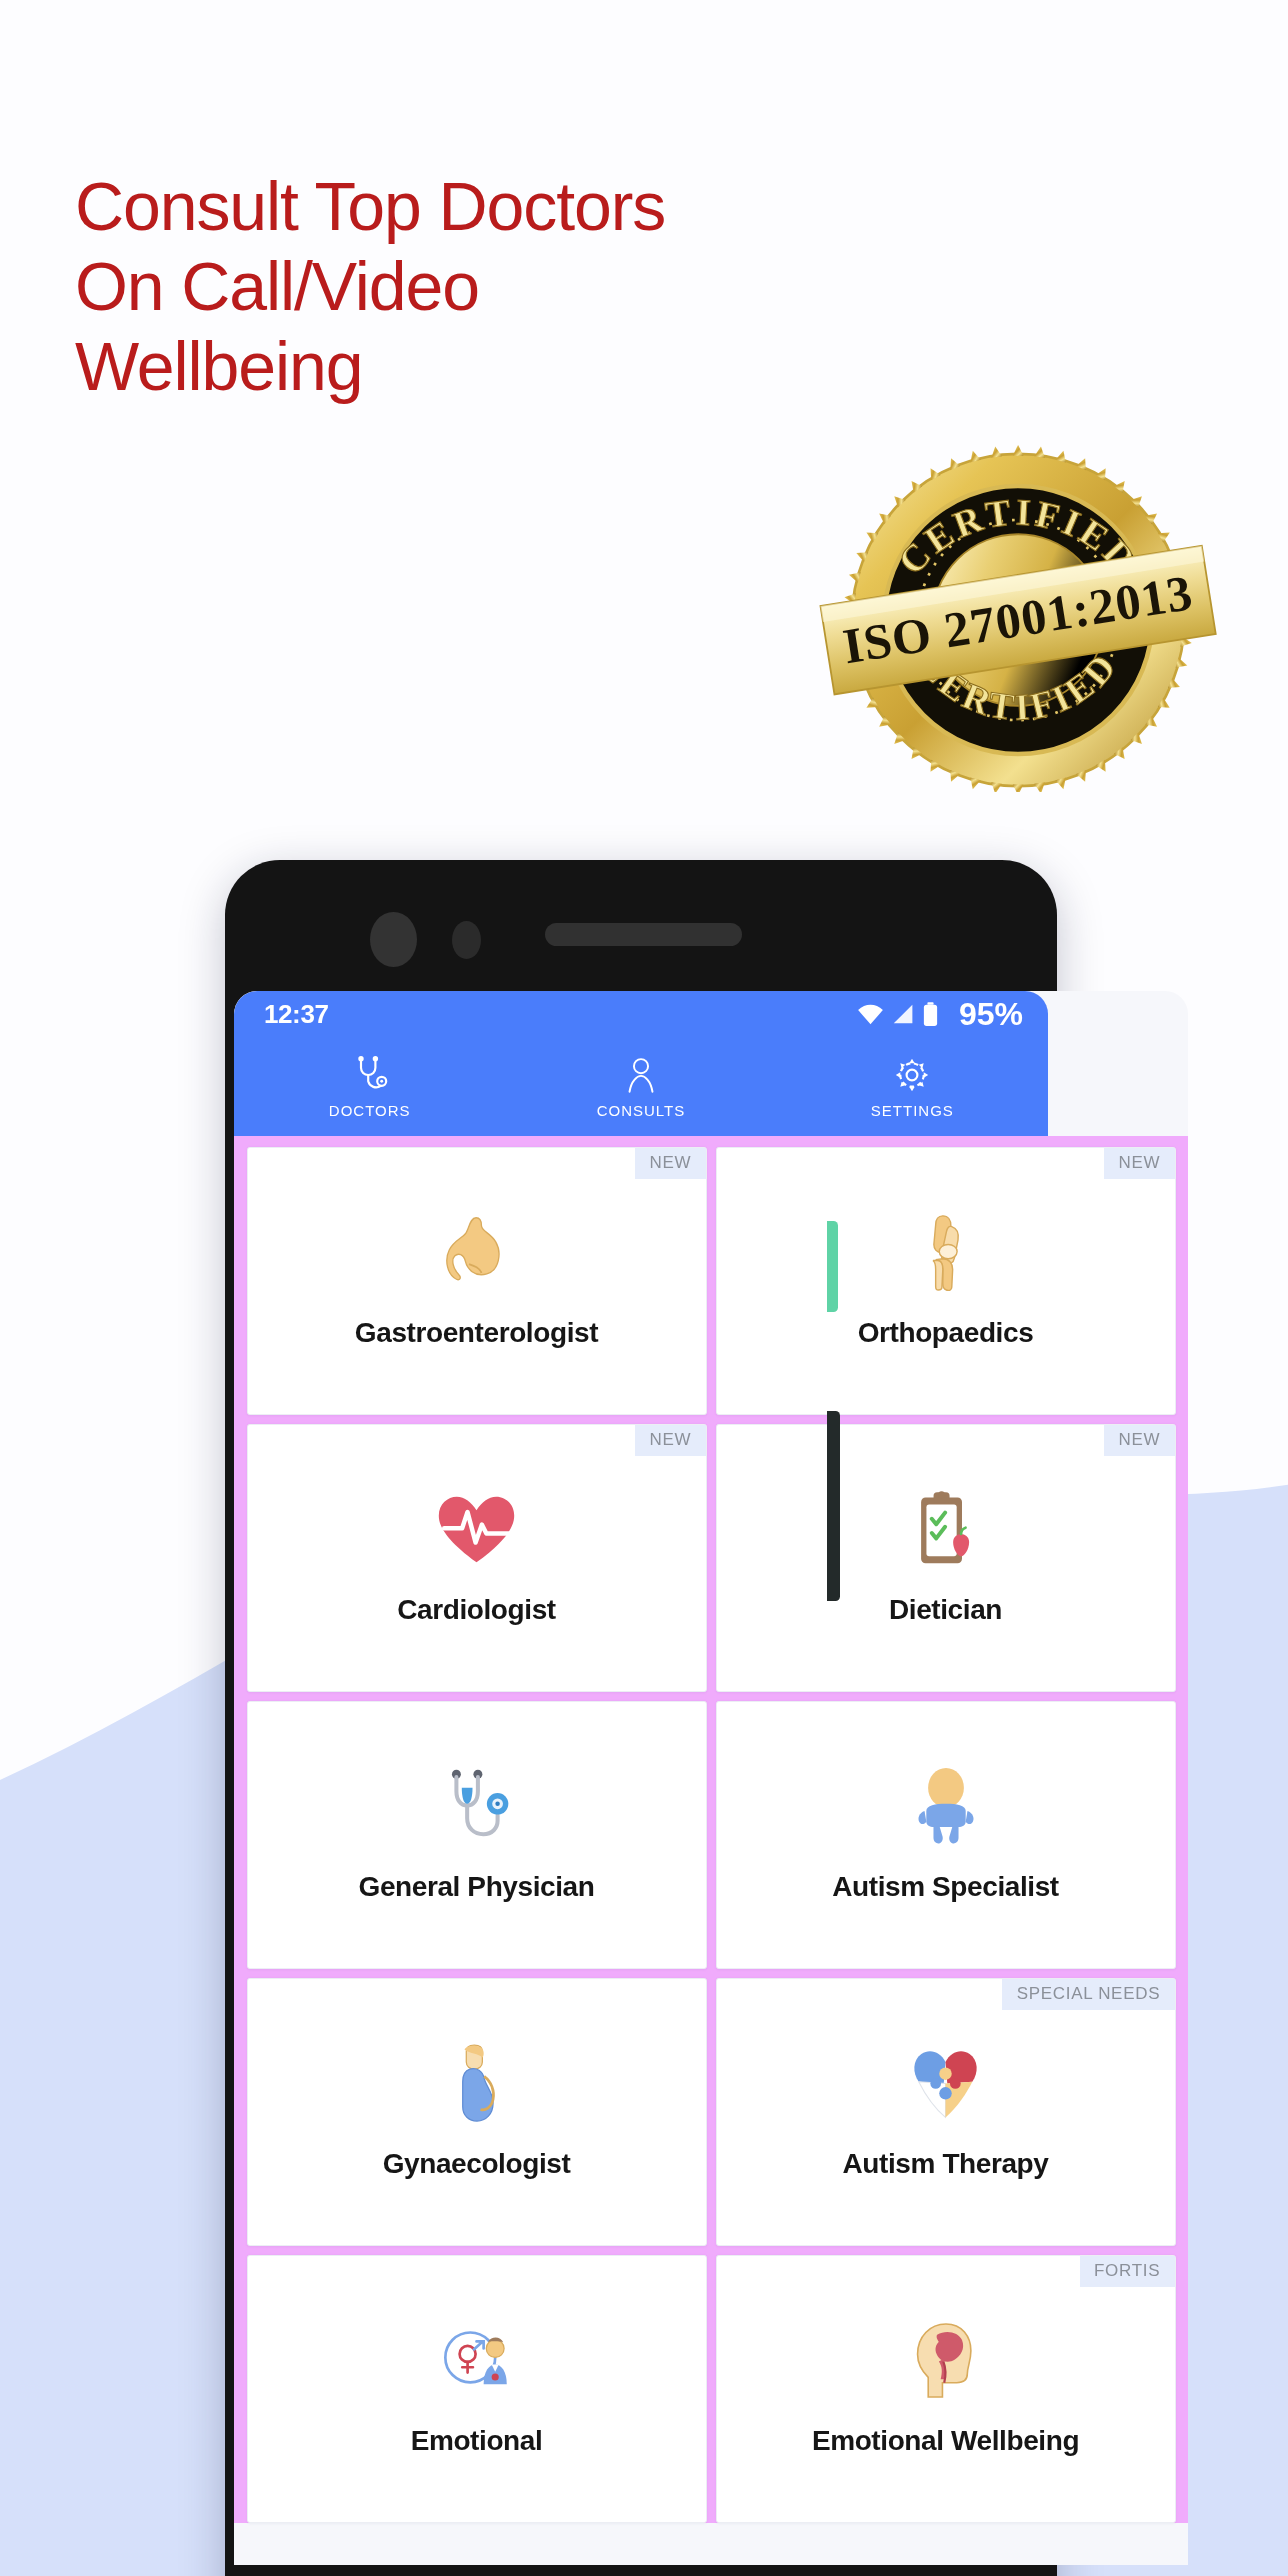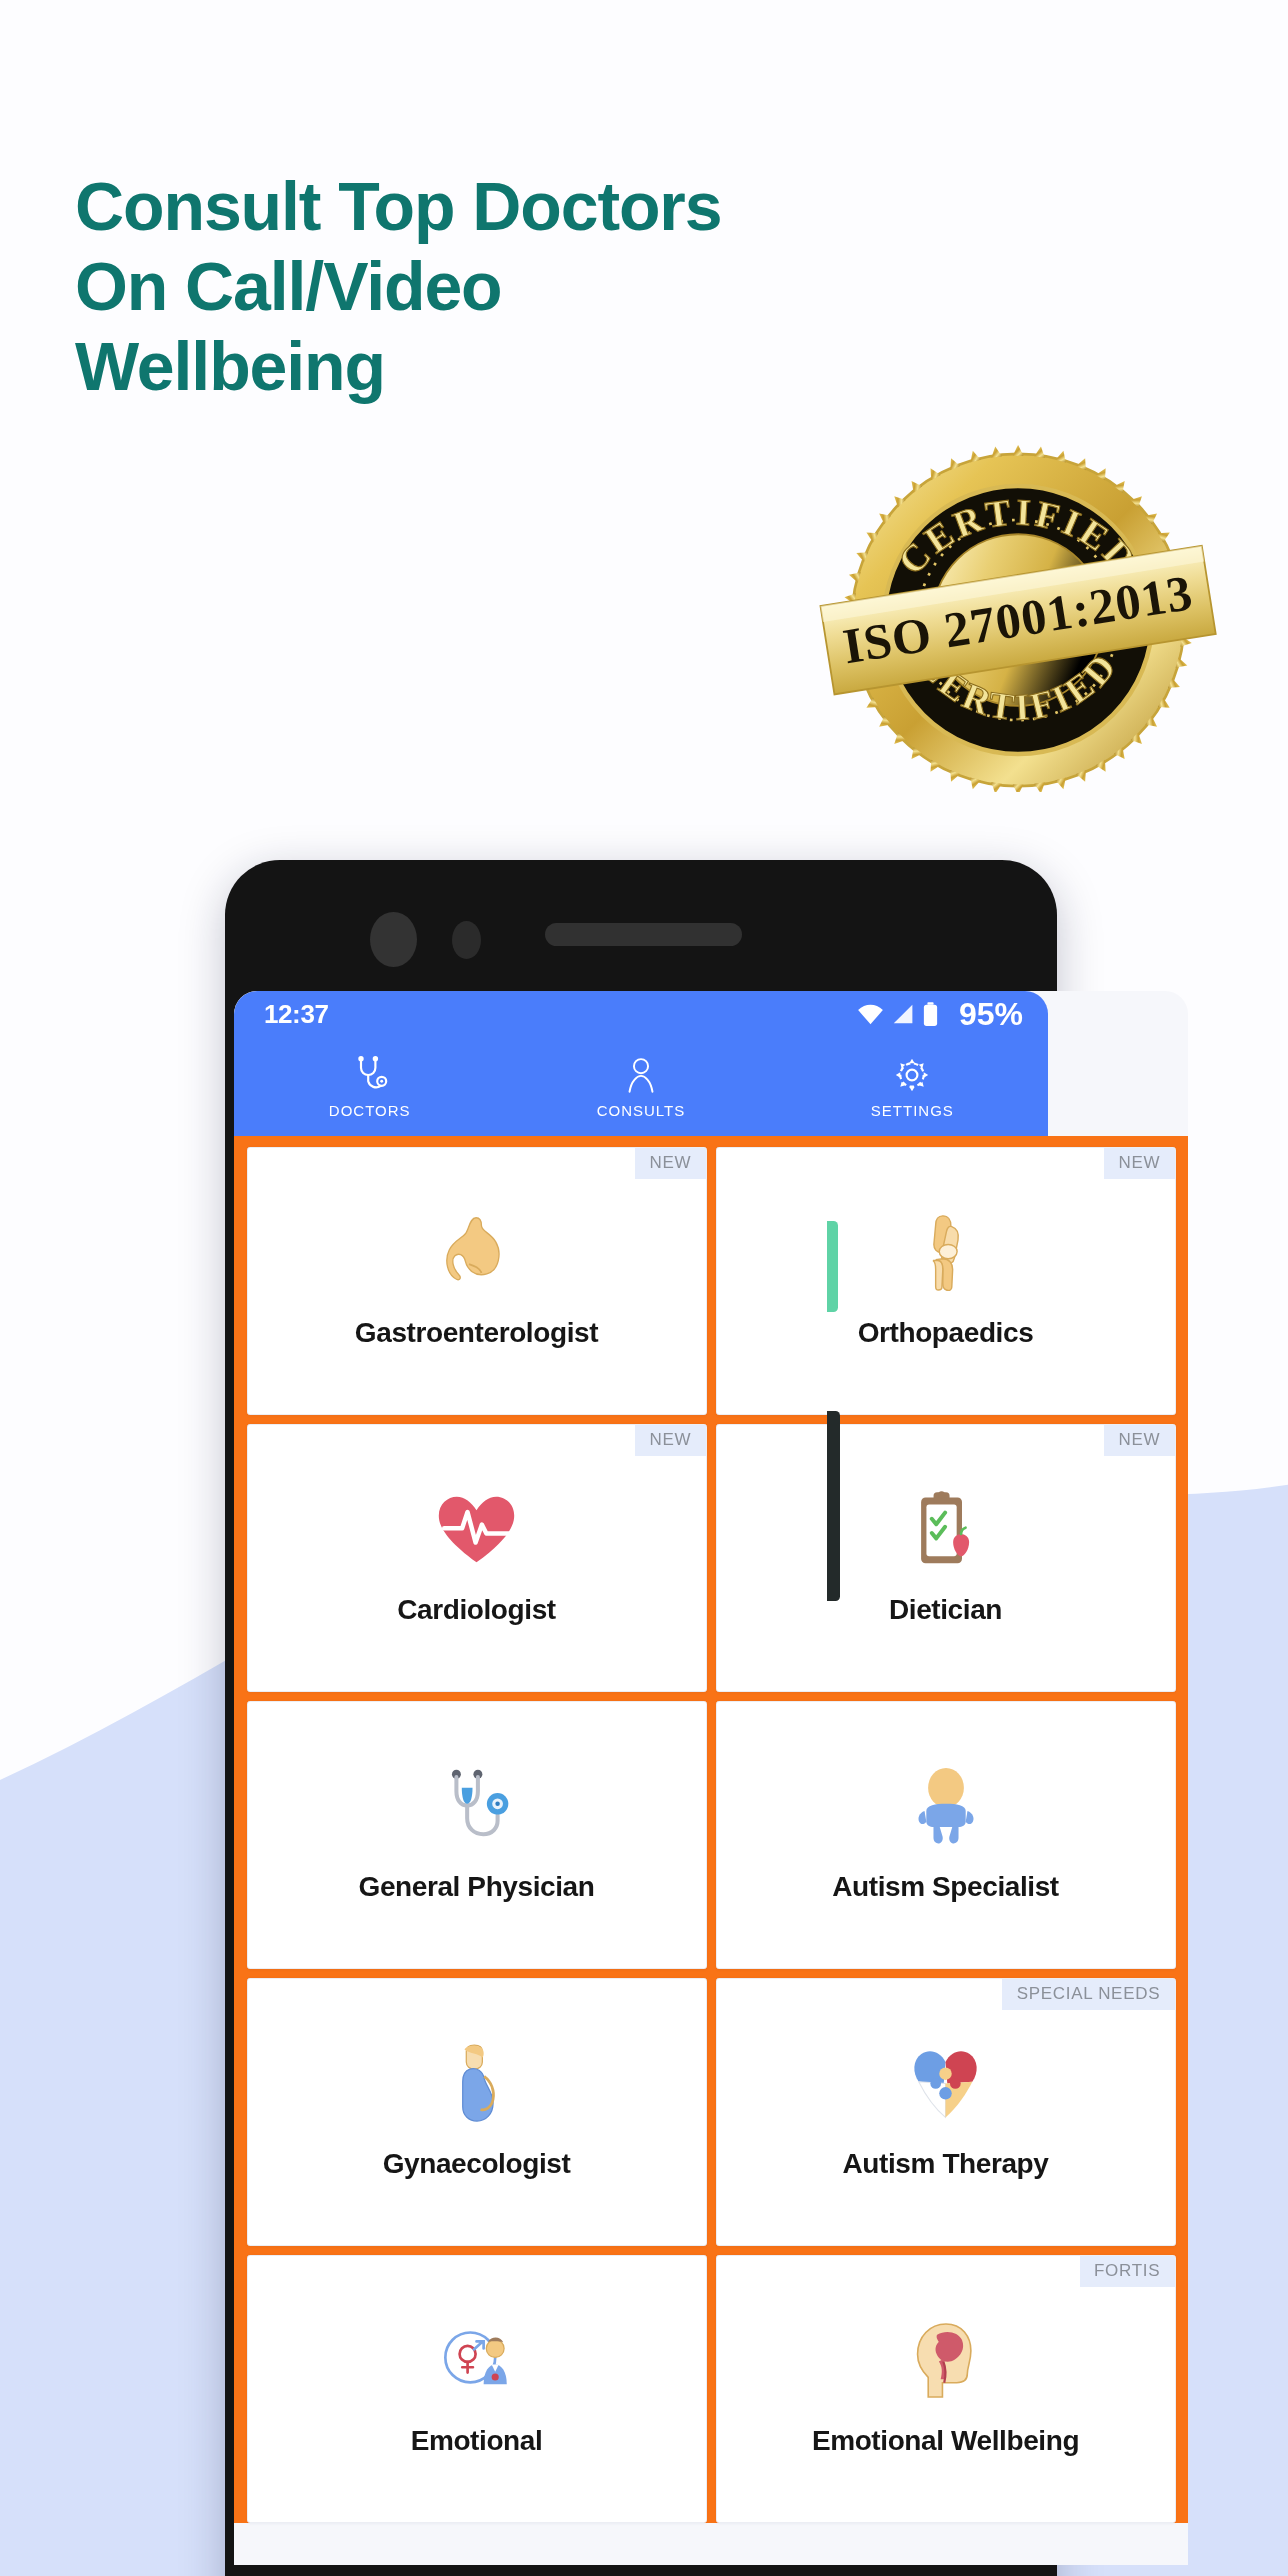--- a/index.html
+++ b/index.html
@@ -14,22 +14,22 @@
   
   .bg-wave { position: absolute; left: 0; top: 0; width: 1288px; height: 2576px; z-index: 0; }
 
   
   .headline {
     position: absolute; left: 75px; top: 166px; z-index: 3;
     width: 733px;
   }
   .headline .line {
     font-size: 68px;
-    font-weight: bold;
-    color: #0f766e;
+    font-weight: normal;
+    color: #b91c1c;
     letter-spacing: -1.1px;
     line-height: 1.18;
     white-space: nowrap;
   }
 
   
   .iso-badge { position: absolute; left: 809px; top: 407px; width: 420px; height: 385px; z-index: 4; }
 
   
   .phone {
@@ -92,21 +92,21 @@
   .status-pct { color: #fff; font-size: 32px; font-weight: bold; margin-left: 13px; }
 
   .tabs { display: flex; height: 98px; }
   .tab { flex: 1; display: flex; flex-direction: column;
          align-items: center; justify-content: center; gap: 7.2px; }
   .tab-icon { height: 39px; display: flex; align-items: center; justify-content: center; }
   .tab-label { color: #ffffff; font-size: 15px; letter-spacing: 1px; font-weight: normal; }
   .tab.active .tab-label { color: #ffffff; }
 
   
-  .grid-scroll { background: #f97316; padding: 10.7px 12.5px 0 12.5px; }
+  .grid-scroll { background: #f0abfc; padding: 10.7px 12.5px 0 12.5px; }
   .grid { display: grid; grid-template-columns: 1fr 1fr; gap: 9px; }
   .card {
     position: relative; background: #ffffff;
     border: 0.9px solid #eceef4;
     border-radius: 2.7px;
     height: 268px;
     display: flex; flex-direction: column; align-items: center;
     box-shadow: 0 0.9px 2.7px rgba(25,40,90,0.05);
   }
   .card-badge {

